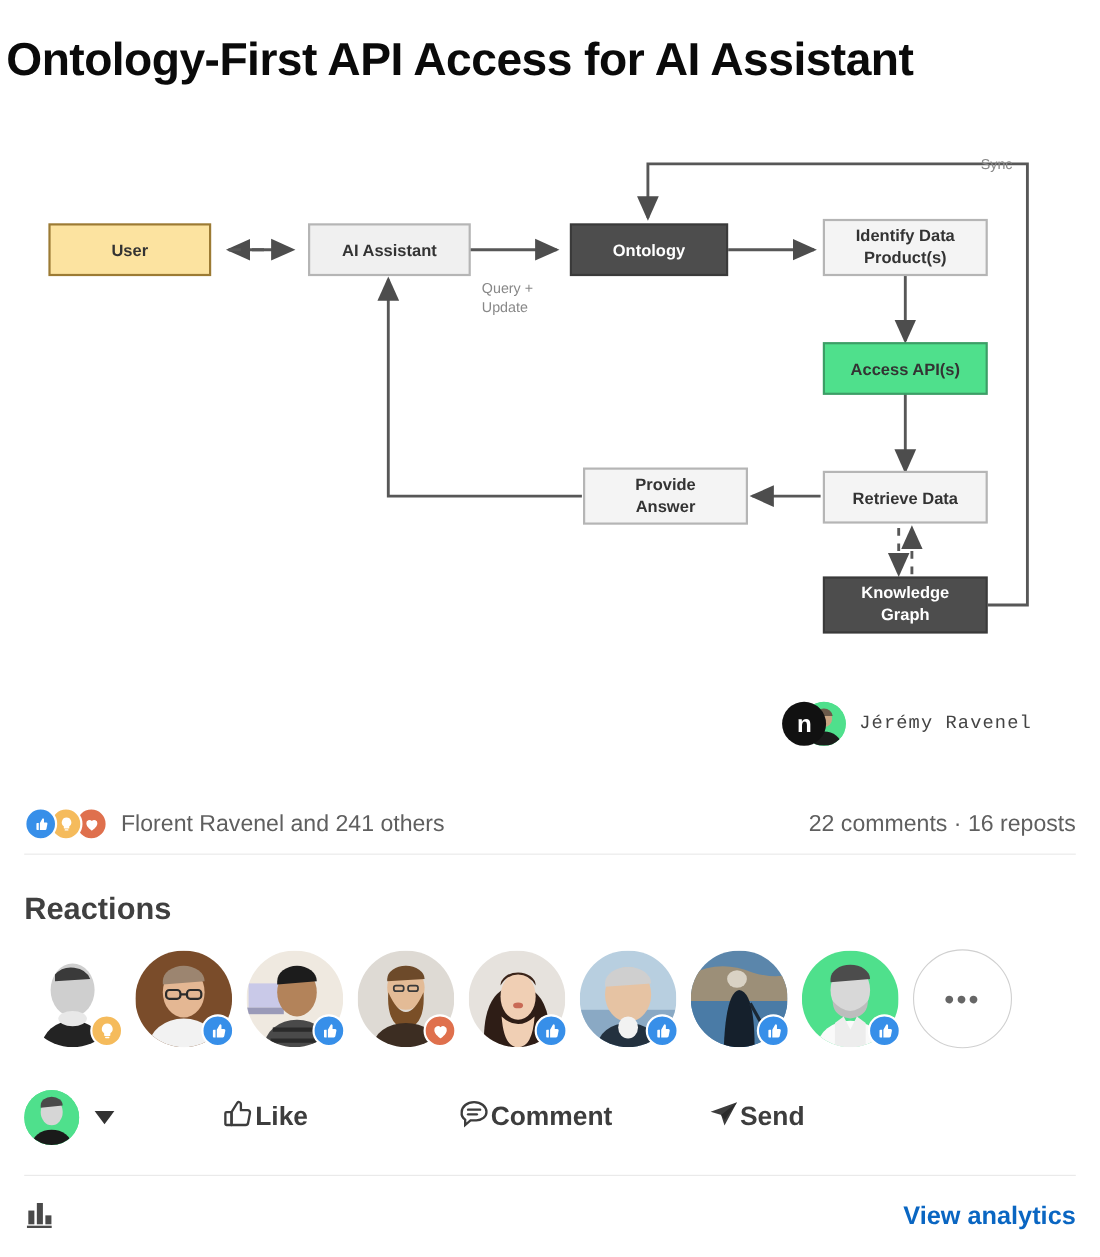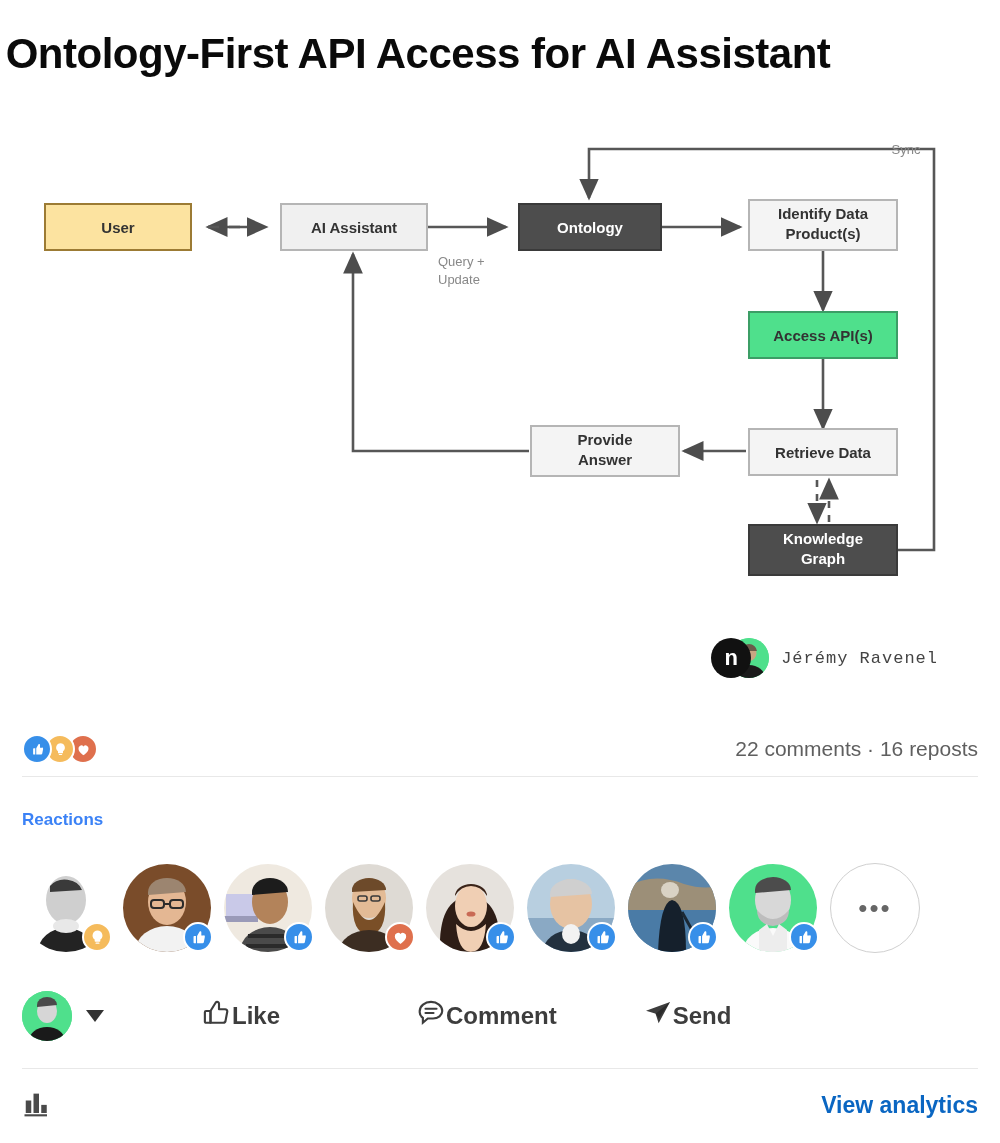--- a/index.html
+++ b/index.html
@@ -81,21 +81,21 @@
   }
   #comments-reposts{font-size:21px;color:#5f5f5f;white-space:nowrap;}
 
   #divider-top{
     position:absolute;left:22px;top:776px;width:956px;height:1px;background:#e8e8e8;
   }
 
   
   #reactions-heading{
     position:absolute;left:22px;top:810px;
-    font-size:17px;font-weight:bold;color:#3b82f6;
+    font-size:28px;font-weight:bold;color:#404040;
   }
   #reactions-avatars{
     position:absolute;left:22px;top:863px;width:956px;height:90px;
     display:flex;align-items:center;gap:13px;
   }
   .rx-avatar{
     position:relative;width:88px;height:88px;border-radius:50%;
     overflow:visible;flex:0 0 auto;
   }
   .rx-avatar .pic{
@@ -265,20 +265,21 @@
       <svg width="15" height="15" viewBox="0 0 24 24" aria-hidden="true">
         <path fill="#ffffff" d="M12 2a7 7 0 0 0-4 12.7V17a1 1 0 0 0 1 1h6a1 1 0 0 0 1-1v-2.3A7 7 0 0 0 12 2z"></path>
         <rect x="9.2" y="19" width="5.6" height="1.9" rx="0.9" fill="#ffffff"></rect>
       </svg>
     </span>
     <span class="rxn-pill rxn-love">
       <svg width="15" height="15" viewBox="0 0 24 24" aria-hidden="true">
         <path fill="#ffffff" d="M12 21s-8-5.1-8-10.4A4.6 4.6 0 0 1 12 7a4.6 4.6 0 0 1 8 3.6C20 15.9 12 21 12 21z"></path>
       </svg>
     </span>
+    <span id="reaction-summary-text">Florent Ravenel and 241 others</span>
   </div>
   <div id="comments-reposts">22 comments · 16 reposts</div>
 </div>
 
 <div id="divider-top"></div>
 
 <div id="reactions-heading">Reactions</div>
 
 <div id="reactions-avatars">
 

